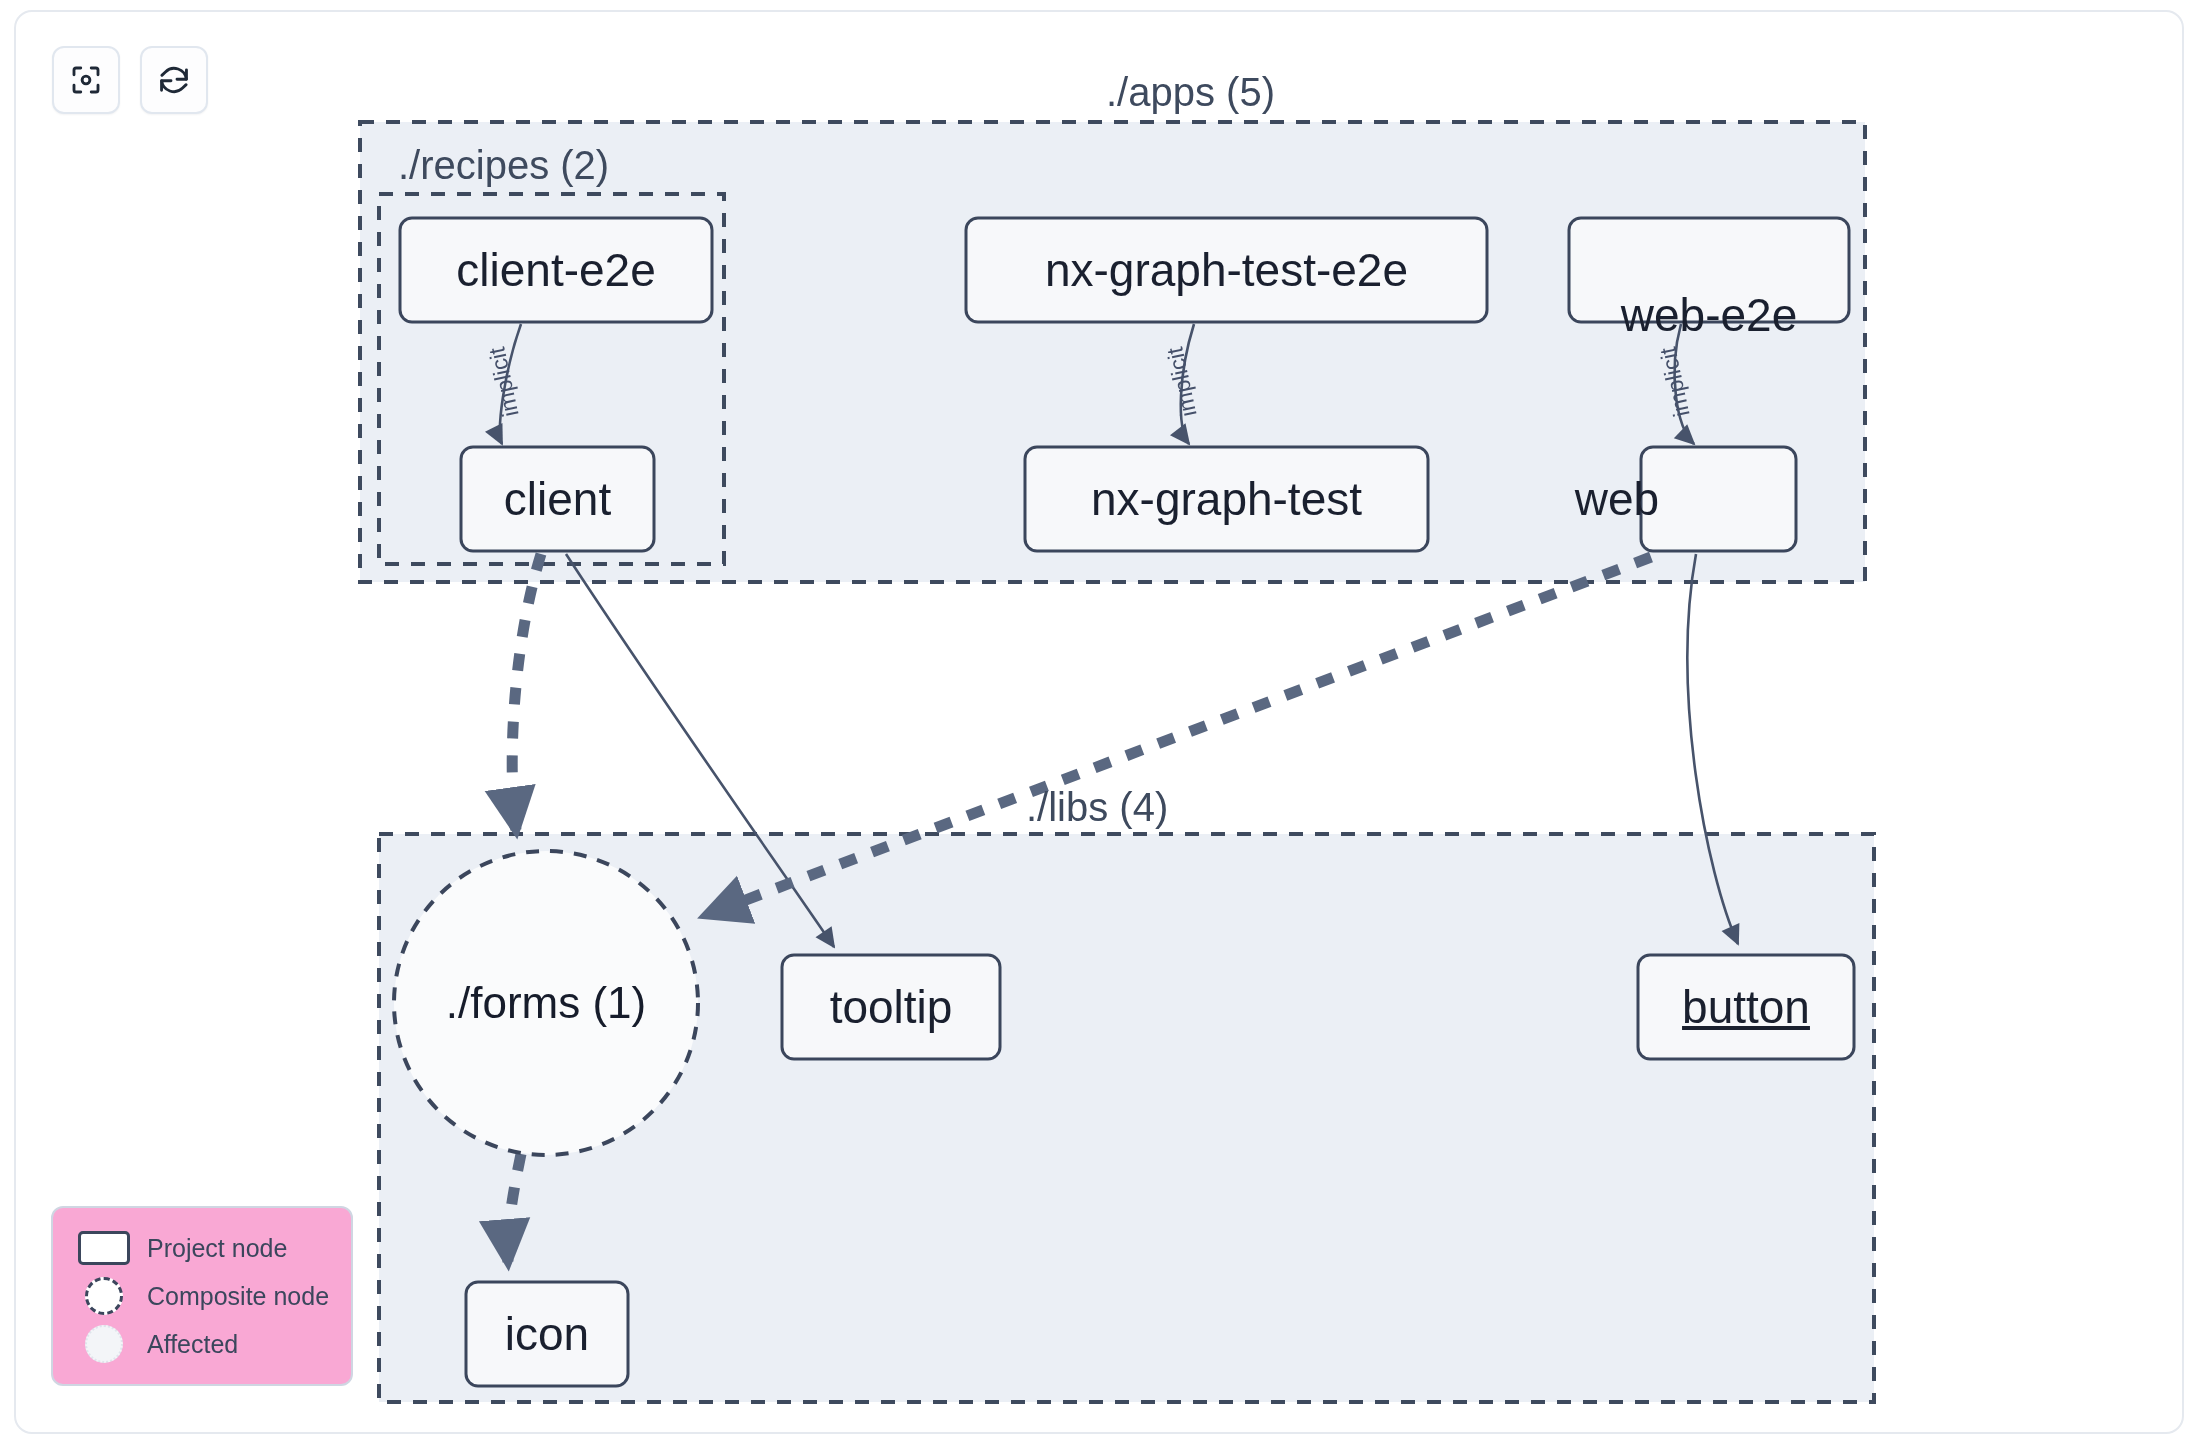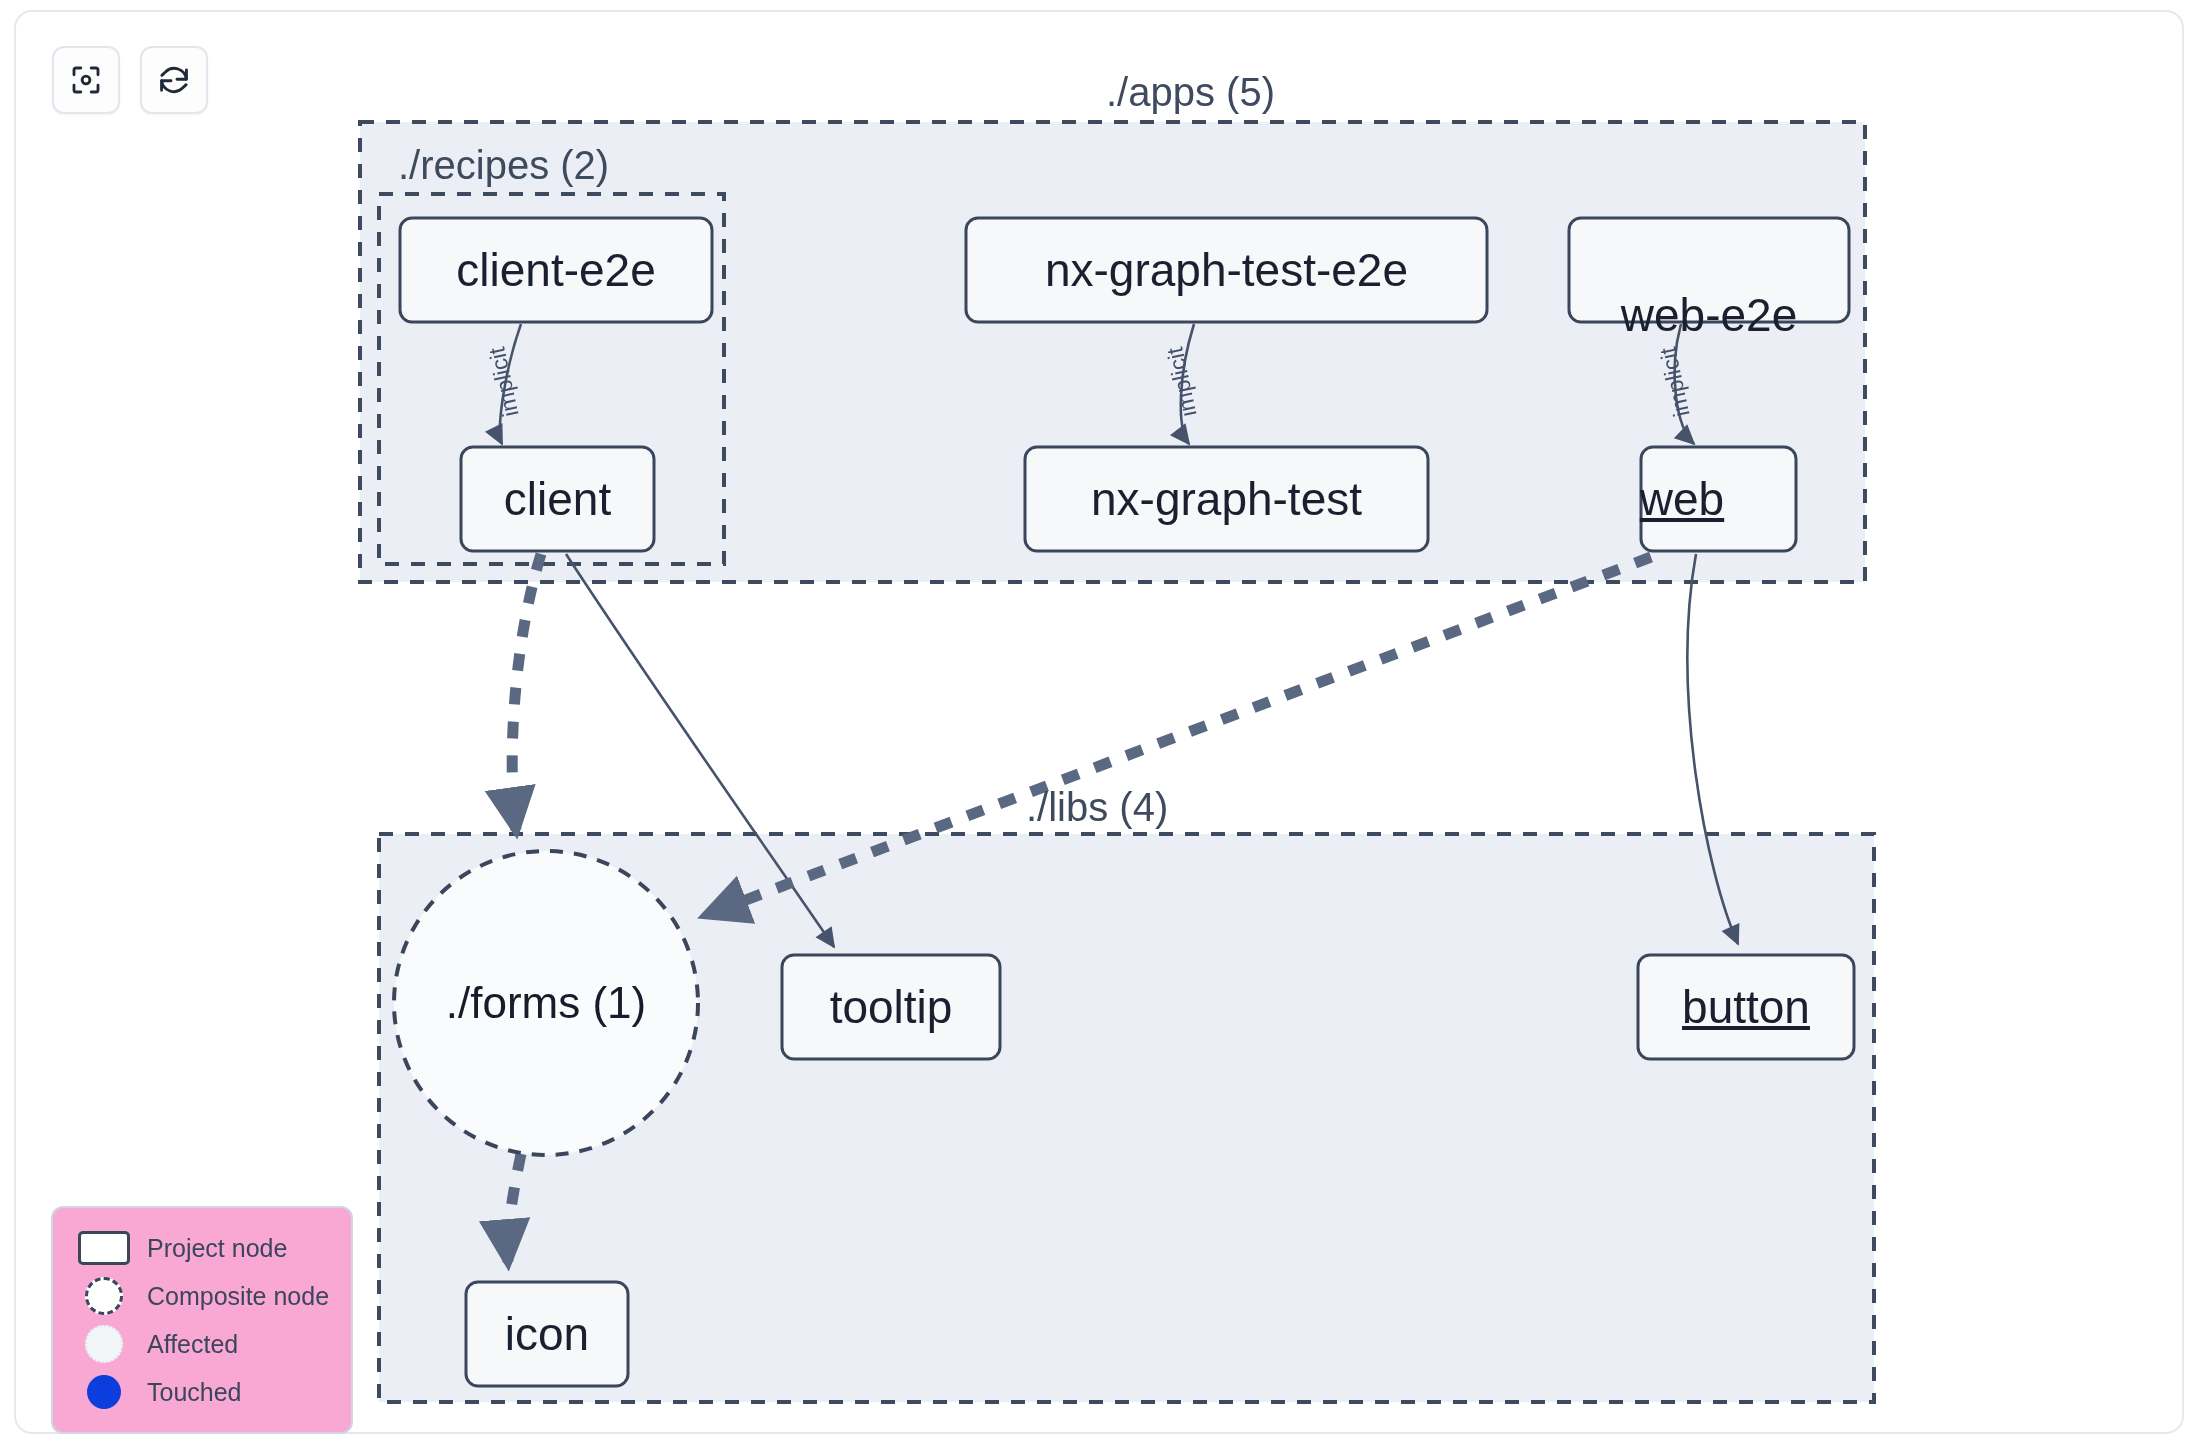--- a/index.html
+++ b/index.html
@@ -207,21 +207,21 @@
         <div class="group-label" style="left: 1090px; top: 60px;">./apps (5)</div>
         <div class="group-label" style="left: 382px; top: 133px;">./recipes (2)</div>
         <div class="group-label" style="left: 1010px; top: 775px;">./libs (4)</div>
       </div>
     <div id="node-labels">
         <div class="node-label" style="left: 540px; top: 258px;">client-e2e</div>
         <div class="node-label" style="left: 1210.5px; top: 258px;">nx-graph-test-e2e</div>
         <div class="node-label" style="left: 1693px; top: 258px; margin-top: 45px;">web-e2e</div>
         <div class="node-label" style="left: 541.5px; top: 487px;">client</div>
         <div class="node-label" style="left: 1210.5px; top: 487px;">nx-graph-test</div>
-        <div class="node-label" style="left: 1666px; top: 487px; text-decoration: underline;">web</div>
+        <div class="node-label" style="left: 1601px; top: 487px;">web</div>
         <div class="node-label composite-label" style="left: 530px; top: 991px;">./forms (1)</div>
         <div class="node-label" style="left: 875px; top: 995px;">tooltip</div>
         <div class="node-label" style="left: 1730px; top: 995px; text-decoration: underline;">button</div>
         <div class="node-label" style="left: 531px; top: 1322px;">icon</div>
       </div>
     <div id="edge-labels">
         <div class="edge-label" style="left: 488px; top: 370px; transform: translate(-50%, -50%) rotate(-102deg);">implicit</div>
         <div class="edge-label" style="left: 1166px; top: 370px; transform: translate(-50%, -50%) rotate(-102deg);">implicit</div>
         <div class="edge-label" style="left: 1659px; top: 370px; transform: translate(-50%, -50%) rotate(-102deg);">implicit</div>
       </div>
@@ -262,22 +262,16 @@
             <span class="sw-composite"></span>
           </span>
         <span class="legend-text">Composite node</span>
       </div>
       <div class="legend-row">
         <span class="legend-swatch">
             <span class="sw-affected"></span>
           </span>
         <span class="legend-text">Affected</span>
       </div>
-      <div class="legend-row">
-        <span class="legend-swatch">
-            <span class="sw-touched"></span>
-          </span>
-        <span class="legend-text">Touched</span>
-      </div>
     </div>
 
   </div>
 </div>
 
 </body></html>

